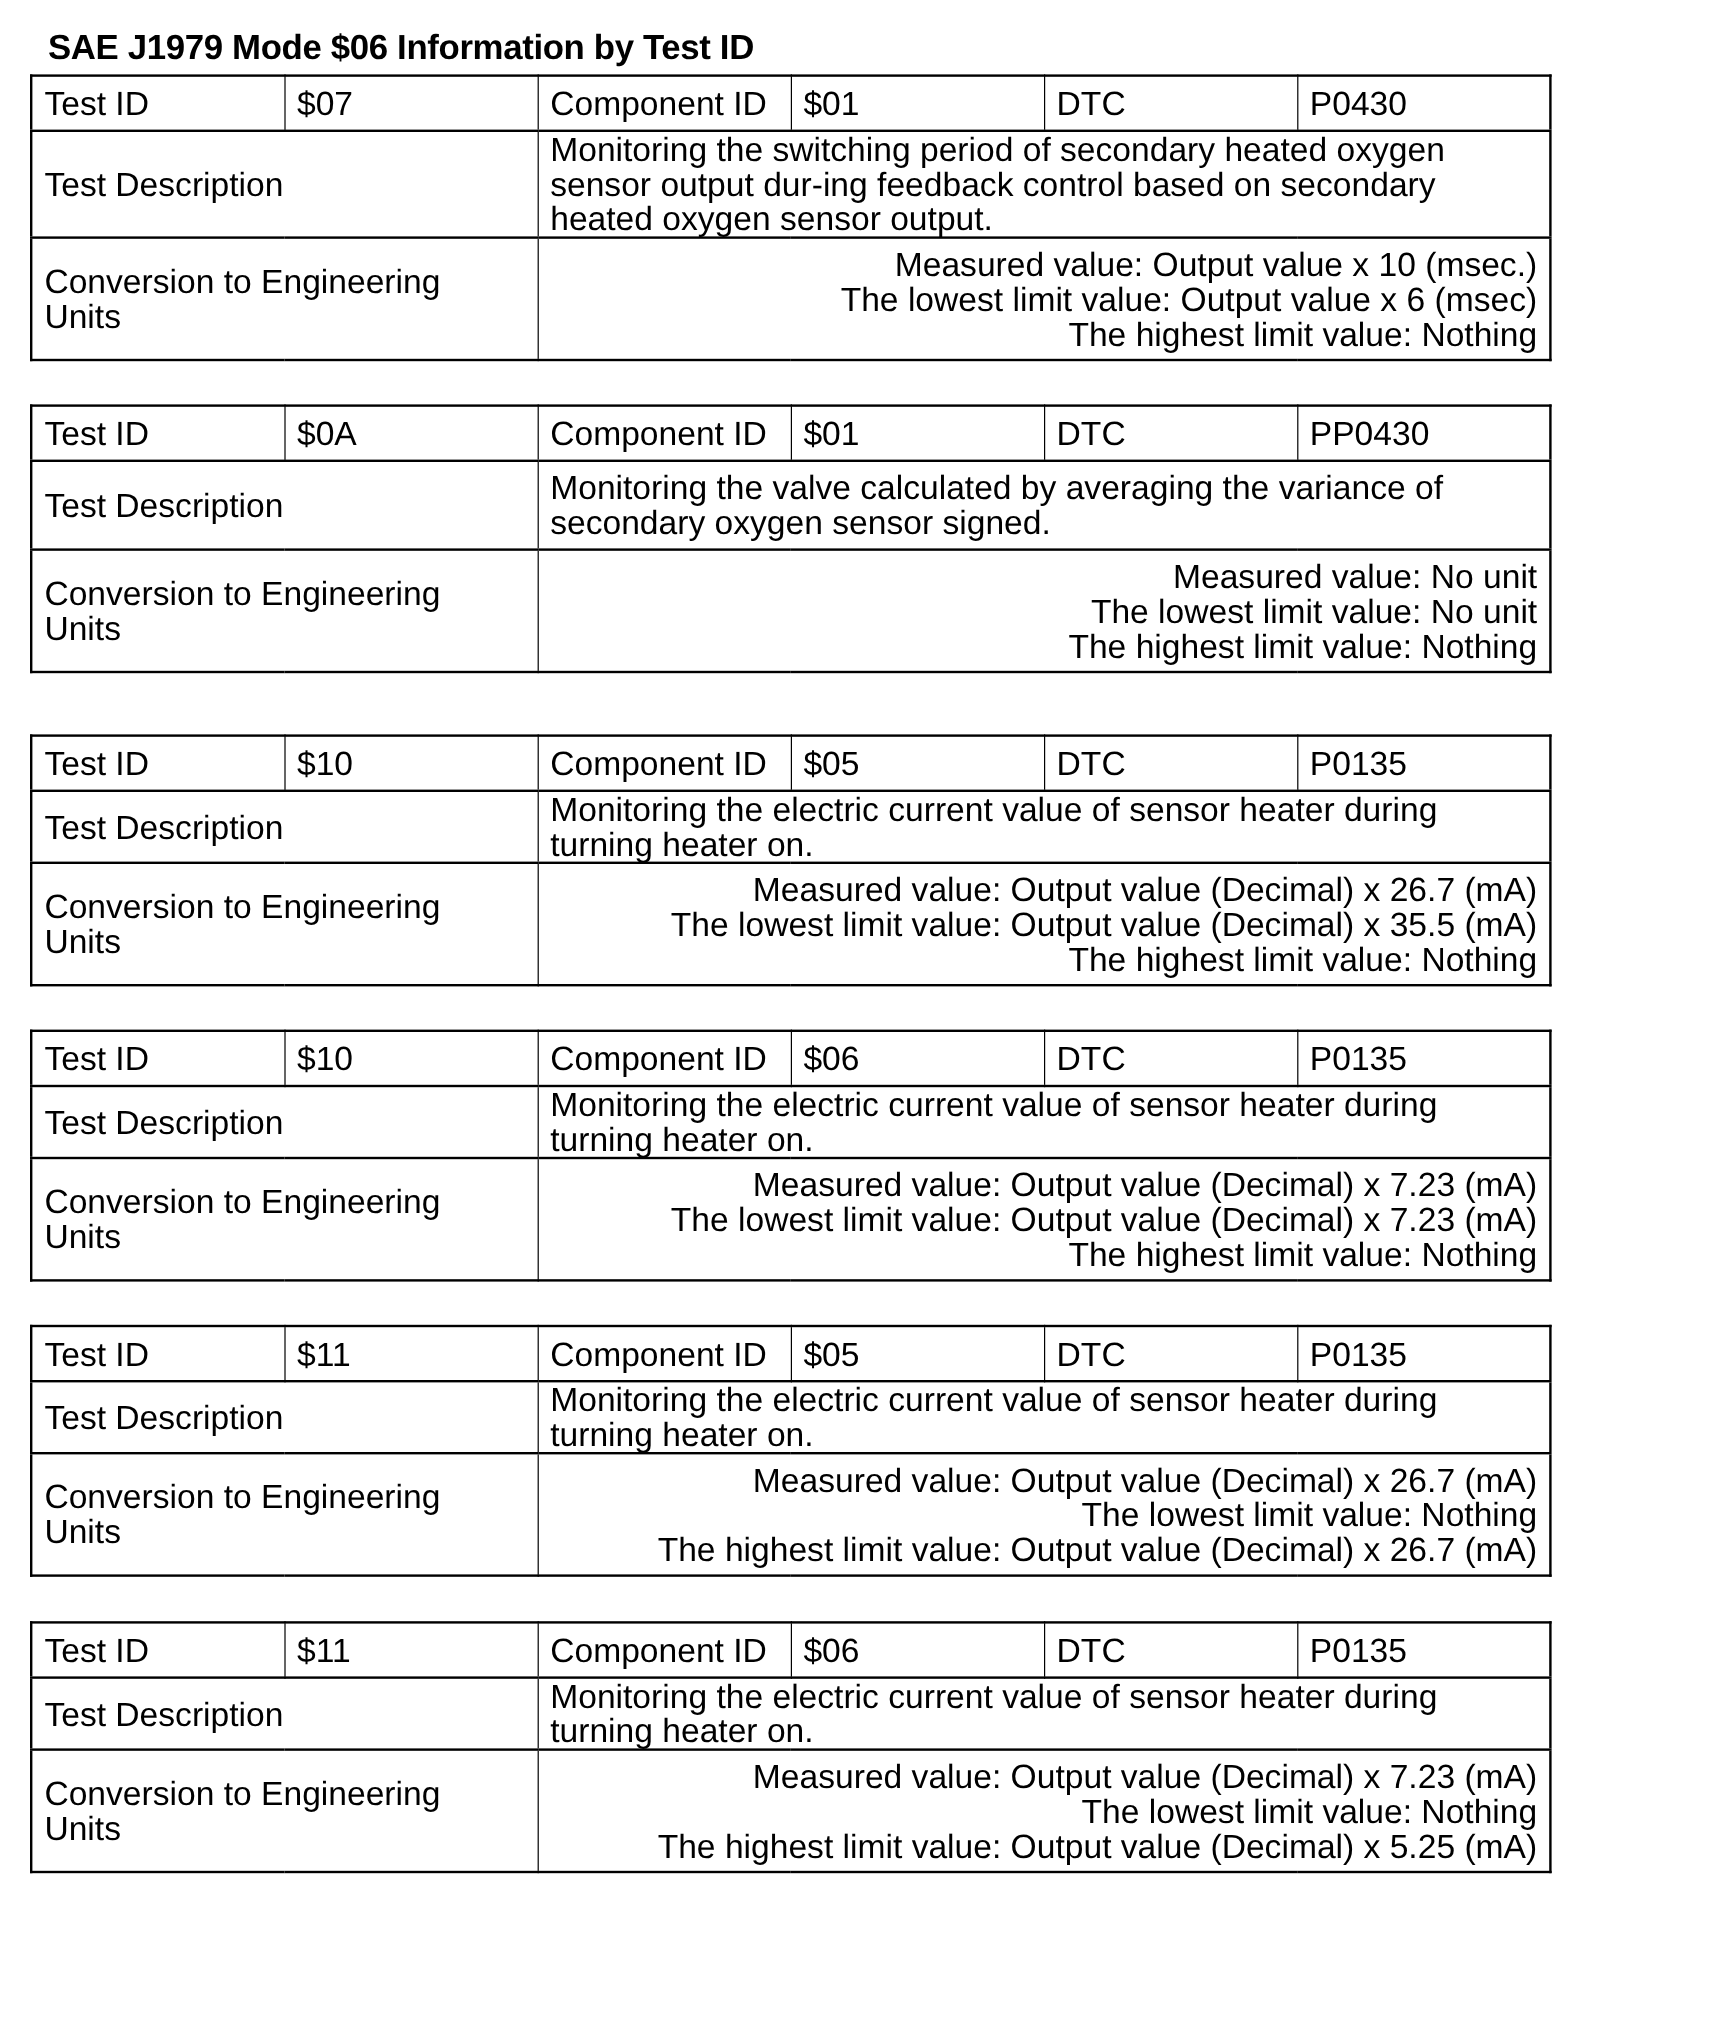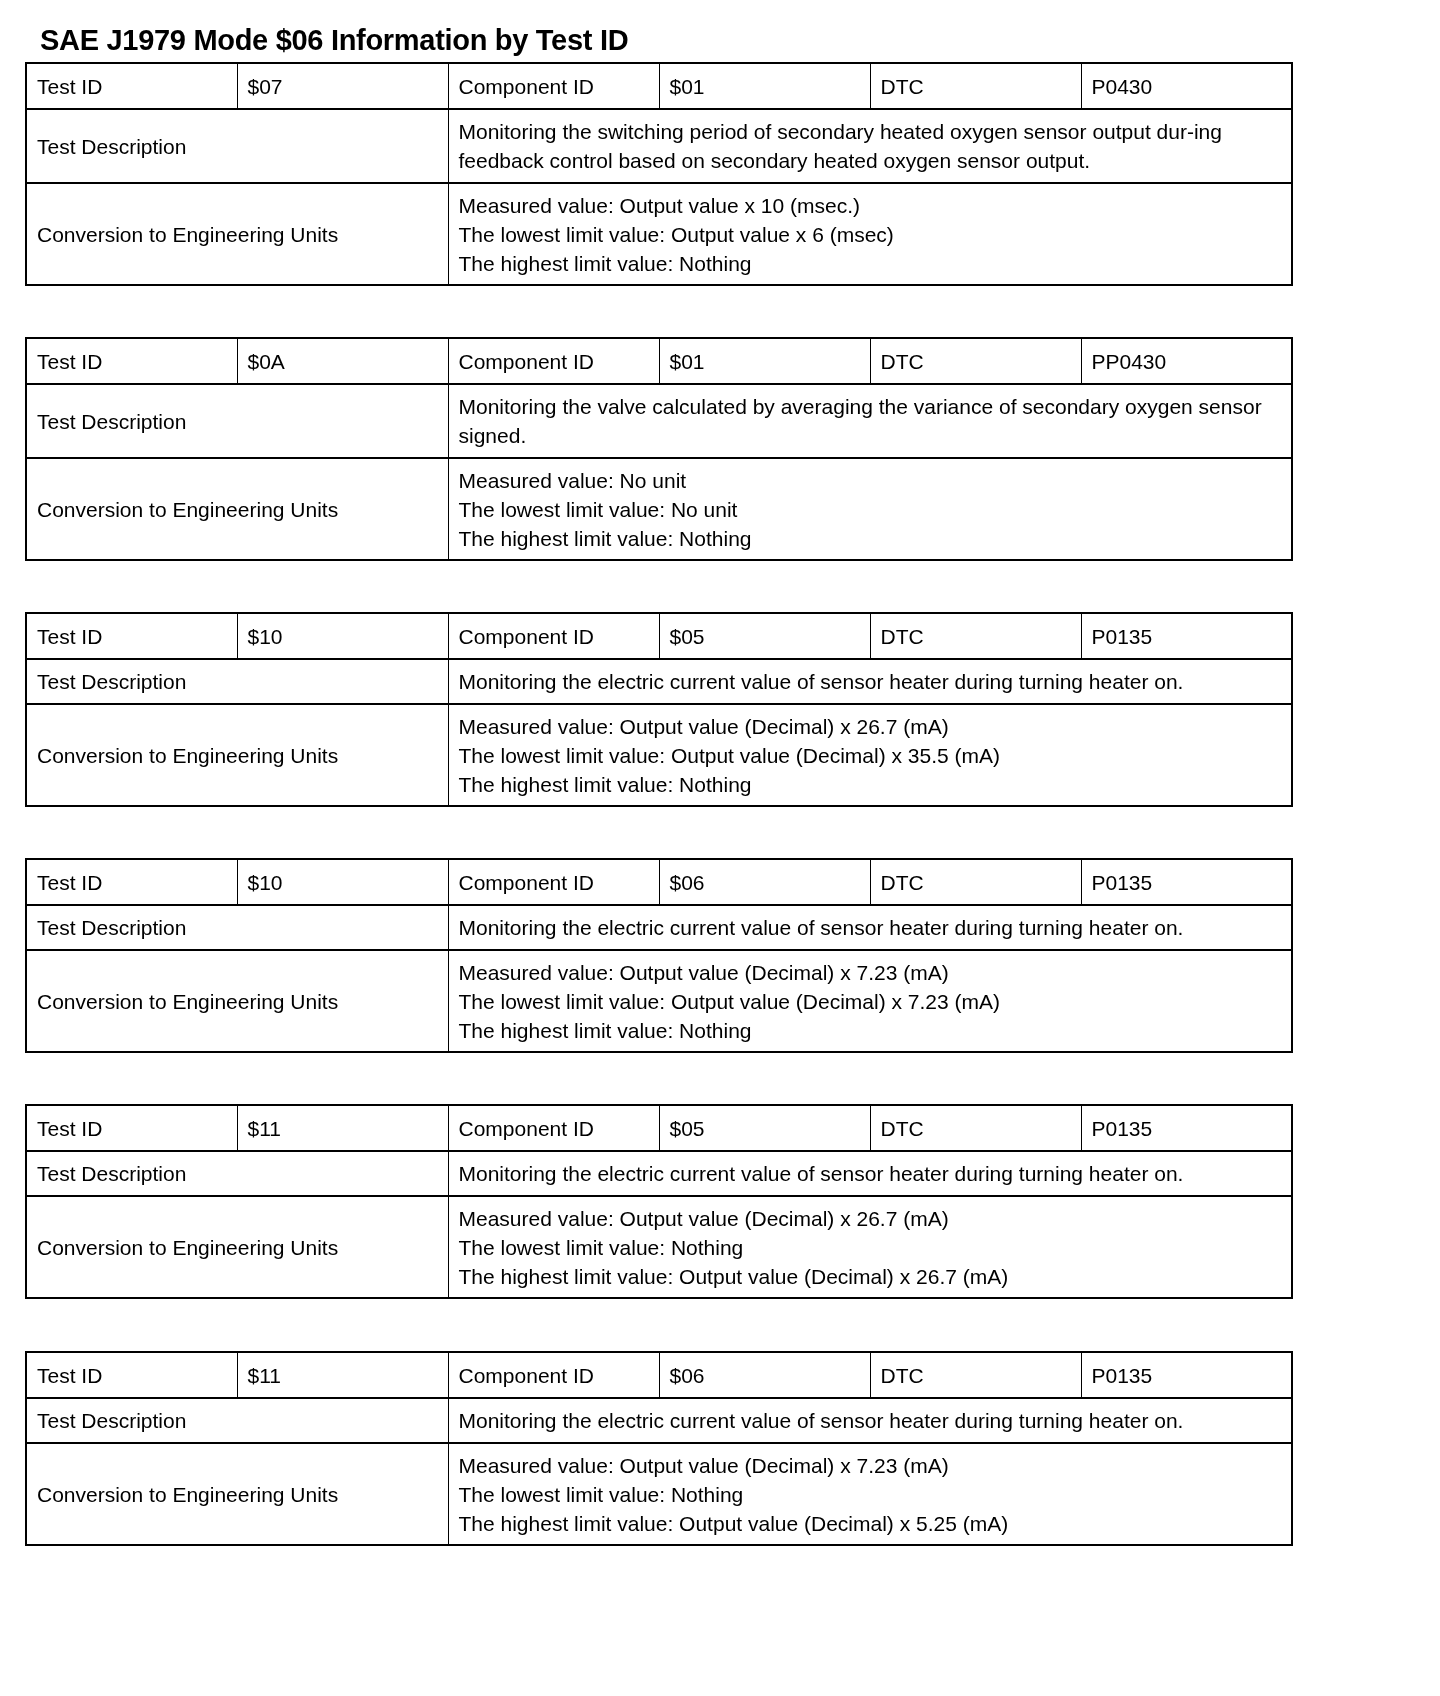--- a/index.html
+++ b/index.html
@@ -19,34 +19,34 @@
     letter-spacing: -0.3px;
     margin: 16px;
   }
   .test-table {
     position: absolute;
     left: 25px;
     width: 1266px;
     border-collapse: collapse;
     table-layout: fixed;
     border: 2px solid #000;
-    font-size: 21px;
+    font-size: 28px;
   }
   .test-table td {
     border: 1.5px solid #000;
     padding: 0 10px;
     vertical-align: middle;
     line-height: 29px;
   }
   .test-table tr.hdr td { height: 44px; }
   .test-table tr.desc td { border-top: 2.5px solid #000; }
   .test-table tr.conv td { border-top: 2.5px solid #000; height: 100px; }
   .test-table tr.desc.one td { height: 43px; }
   .test-table tr.desc.two td { height: 72px; }
-  .line { display: block; }
+  .line { display: block; text-align: right; }
 </style>
 </head>
 <body>
 
 <h1 class="title">SAE J1979 Mode $06 Information by Test ID</h1>
 
 <div id="tables">
     <table class="test-table" style="top: 62px;">
       <colgroup>
         <col style="width:211px">

